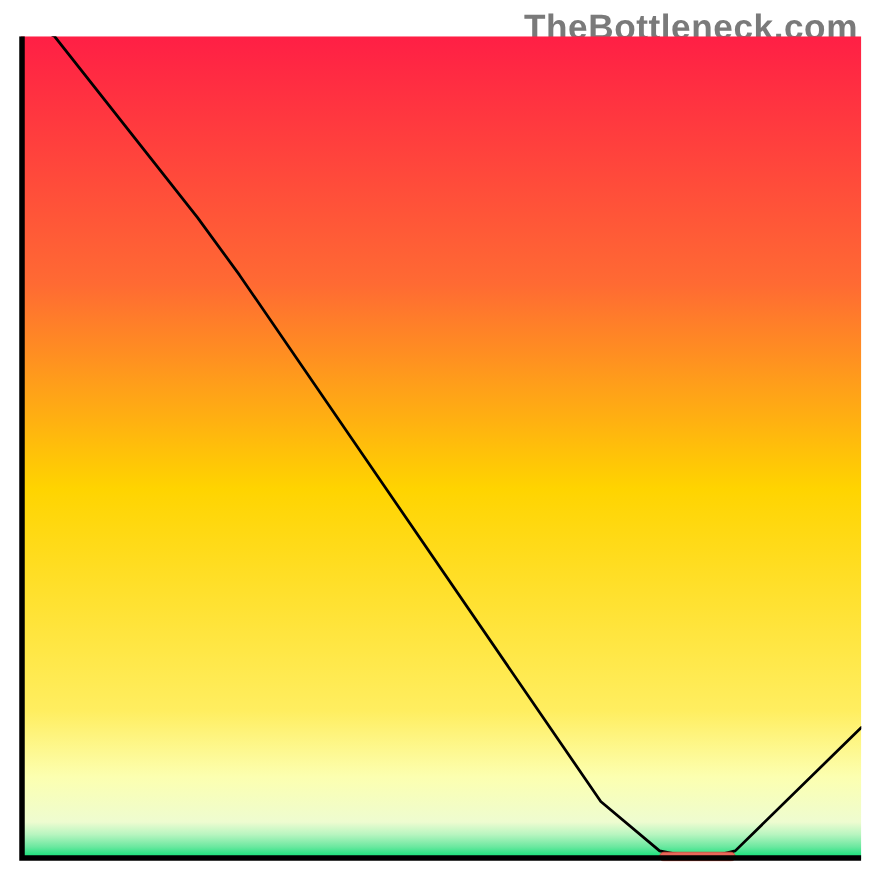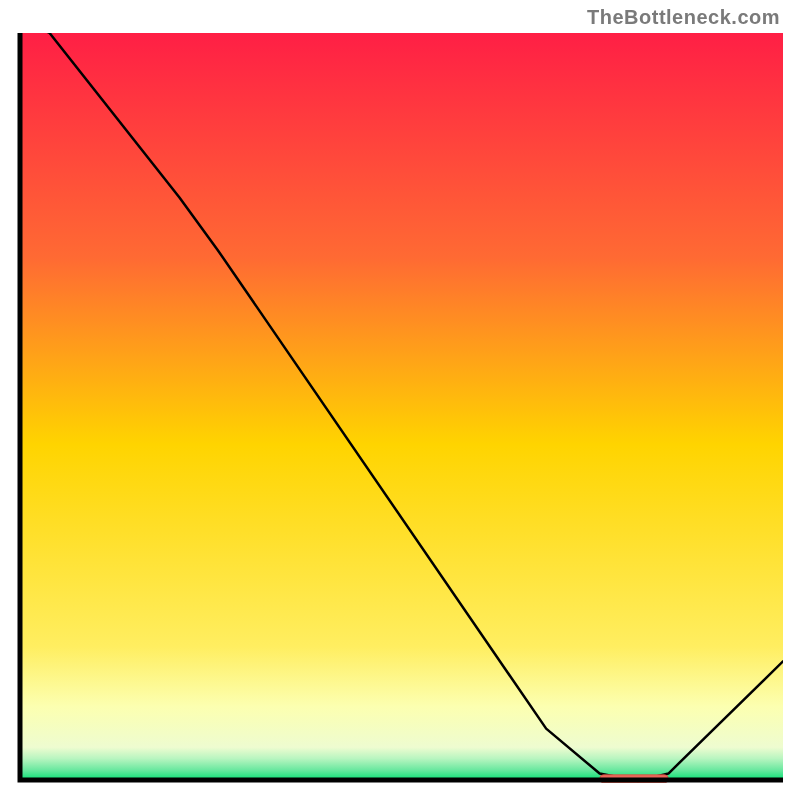--- a/index.html
+++ b/index.html
@@ -13,21 +13,21 @@
   }
   .stage {
     position: relative;
     width: 800px;
     height: 800px;
   }
   .watermark {
     position: absolute;
     top: 6px;
     right: 20px;
-    font-size: 20px;
+    font-size: 32px;
     font-weight: 600;
     color: #7a7a7a;
     letter-spacing: 0.5px;
     white-space: nowrap;
   }
   .plot-box {
     position: absolute;
     left: 17px;
     top: 33px;
     width: 766px;

